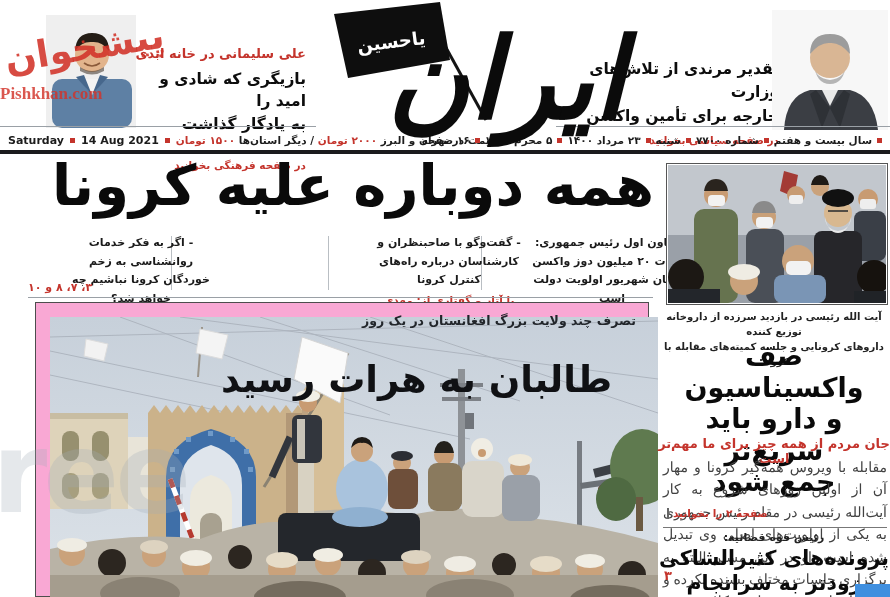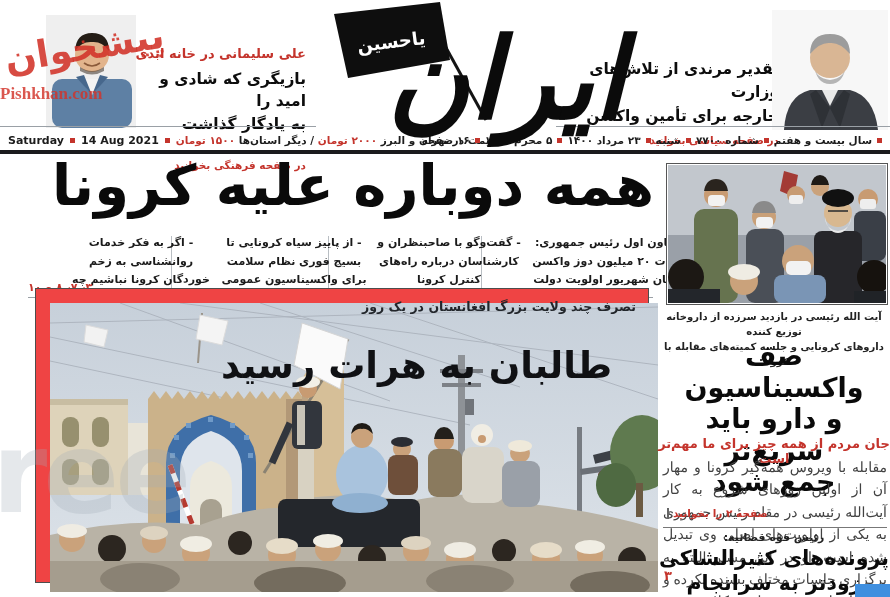--- a/index.html
+++ b/index.html
@@ -50,22 +50,22 @@
   .col-1{left:487px;width:166px;}
   .col-2{left:333px;width:148px;}
   .col-3{left:177px;width:150px;}
   .col-4{left:28px;width:142px;}
   .col-pages{left:28px;top:281px;width:142px;text-align:left;font-size:11px;font-weight:bold;}
   .colsep{top:236px;height:54px;}
   .sep-1{left:481px;}  .sep-2{left:328px;}  .sep-3{left:171px;}
   .lead-rule{left:28px;top:297px;width:625px;}
 
   
-  .photo-box{left:35px;top:288px;width:614px;height:295px;border:1px solid #4d4d4d;
-             background:#ef4444;padding:14px;}
+  .photo-box{left:35px;top:302px;width:614px;height:295px;border:1px solid #4d4d4d;
+             background:#f9a8d4;padding:14px;}
   .photo-box svg{display:block;}
   .ph-kicker{right:12px;top:10px;text-align:right;font-size:12.5px;font-weight:bold;color:#22262b;z-index:4;}
   .ph-headline{right:36px;top:26px;text-align:left;font-size:37px;font-weight:bold;color:#101114;z-index:4;letter-spacing:-1px;margin-top:29px;}
 
   
   .raisi-photo{left:666px;top:163px;width:222px;height:142px;border:1px solid #555;background:#fff;padding:1px;}
   .rc-caption{left:660px;top:309px;width:228px;text-align:center;font-size:10px;font-weight:bold;
               line-height:1.5;color:#222;}
   .rc-headline{left:658px;top:340px;width:232px;text-align:center;font-size:27px;font-weight:bold;
                line-height:1.17;color:#0a0a0a;letter-spacing:-0.5px;}
@@ -171,23 +171,20 @@
 
   <div class="abs col col-1 fa">
     <span>- معاون اول رئیس جمهوری: واردات ۲۰ میلیون دوز واکسن تا پایان شهریور اولویت دولت است</span>
   </div>
   <div class="abs vline colsep sep-1"></div>
   <div class="abs col col-2 fa">
     <span>- گفت‌وگو با صاحبنظران و کارشناسان درباره راه‌های کنترل کرونا</span>
     <span class="red">با آثار و گفتاری از: مهدی چمران، سعید معدنی، پیام طبرسی، محمد زینالی، مجید صفاری‌نیا و مسعود مردانی</span>
   </div>
   <div class="abs vline colsep sep-2"></div>
-  <div class="abs col col-3 fa">
-    <span>- از پاییز سیاه کرونایی تا بسیج فوری نظام سلامت برای واکسیناسیون عمومی</span>
-  </div>
   <div class="abs vline colsep sep-3"></div>
   <div class="abs col col-4 fa">
     <span>- اگر به فکر خدمات روانشناسی به زخم خوردگان کرونا نباشیم چه خواهد شد؟</span>
   </div>
   <div class="abs col-pages red fa">۳، ۷، ۸ و ۱۰</div>
 
   <div class="abs hairline lead-rule"></div>
 
   <div class="abs photo-box">
     <svg width="608" height="289" viewBox="0 0 608 289">

